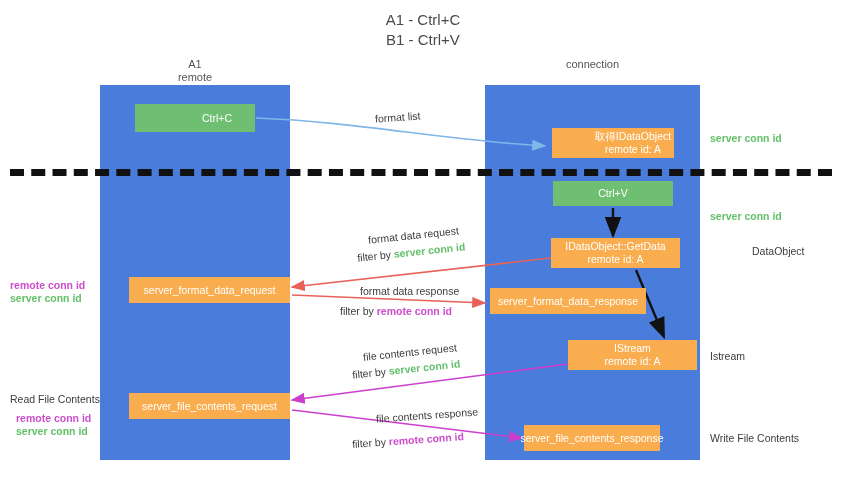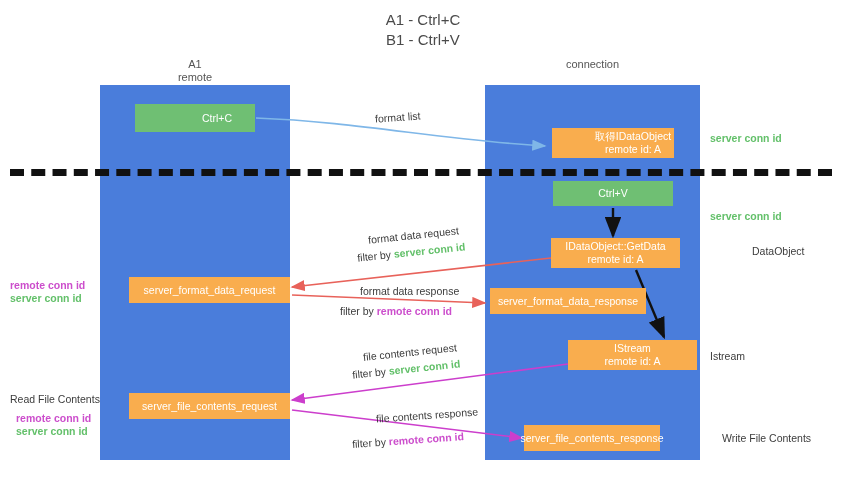--- a/index.html
+++ b/index.html
@@ -163,21 +163,21 @@
 
   <div class="abs lbl" style="left:376px;top:409px;transform:rotate(-4deg);">file contents response</div>
   <div class="abs lbl" style="left:352px;top:434px;transform:rotate(-4deg);">
     <span>filter by </span><span class="m">remote conn id</span>
   </div>
 
   <div class="abs lbl green" style="left:710px;top:132px;">server conn id</div>
   <div class="abs lbl green" style="left:710px;top:210px;">server conn id</div>
   <div class="abs lbl" style="left:752px;top:245px;">DataObject</div>
   <div class="abs lbl" style="left:710px;top:350px;">Istream</div>
-  <div class="abs lbl" style="left:710px;top:432px;margin-left:12px;">Write File Contents</div>
+  <div class="abs lbl" style="left:710px;top:432px;">Write File Contents</div>
 
   <div class="abs lbl magenta" style="left:10px;top:279px;">remote conn id</div>
   <div class="abs lbl green" style="left:10px;top:292px;">server conn id</div>
 
   <div class="abs lbl" style="left:10px;top:393px;">Read File Contents</div>
   <div class="abs lbl magenta" style="left:16px;top:412px;">remote conn id</div>
   <div class="abs lbl green" style="left:16px;top:425px;">server conn id</div>
 
 </div>
 

